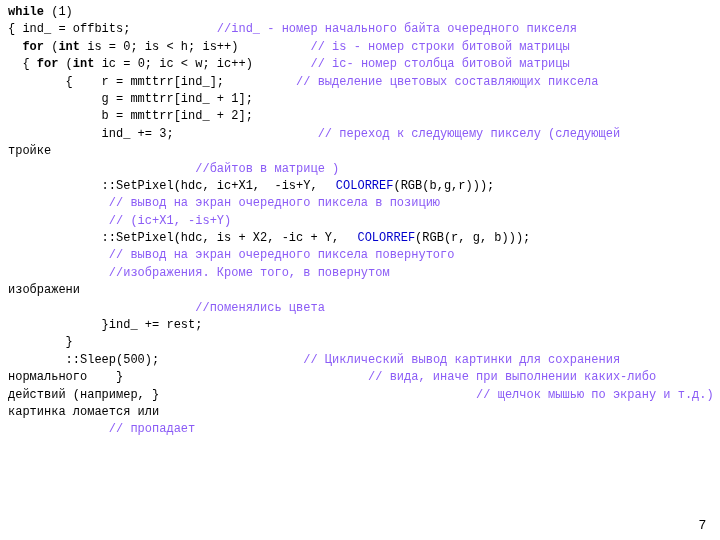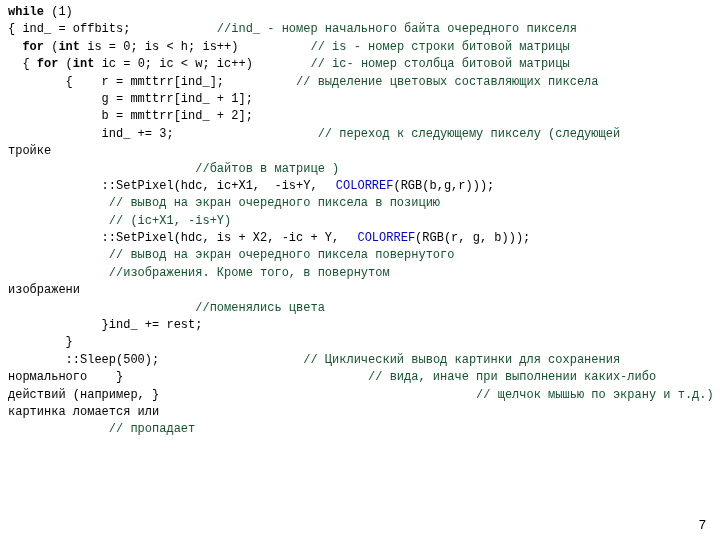--- a/index.html
+++ b/index.html
@@ -29,21 +29,21 @@
       line-height: 1.45;
       white-space: pre;
       color: #000000;
     }
 
     .keyword {
       font-weight: bold;
     }
 
     .comment {
-      color: #14532d;
+      color: #8b5cf6;
       margin-top: 33px;
     }
 
     .colorref {
       color: #0000cc;
       font-weight: normal;
       margin-left: 11px;
     }
 
     .page-number {

